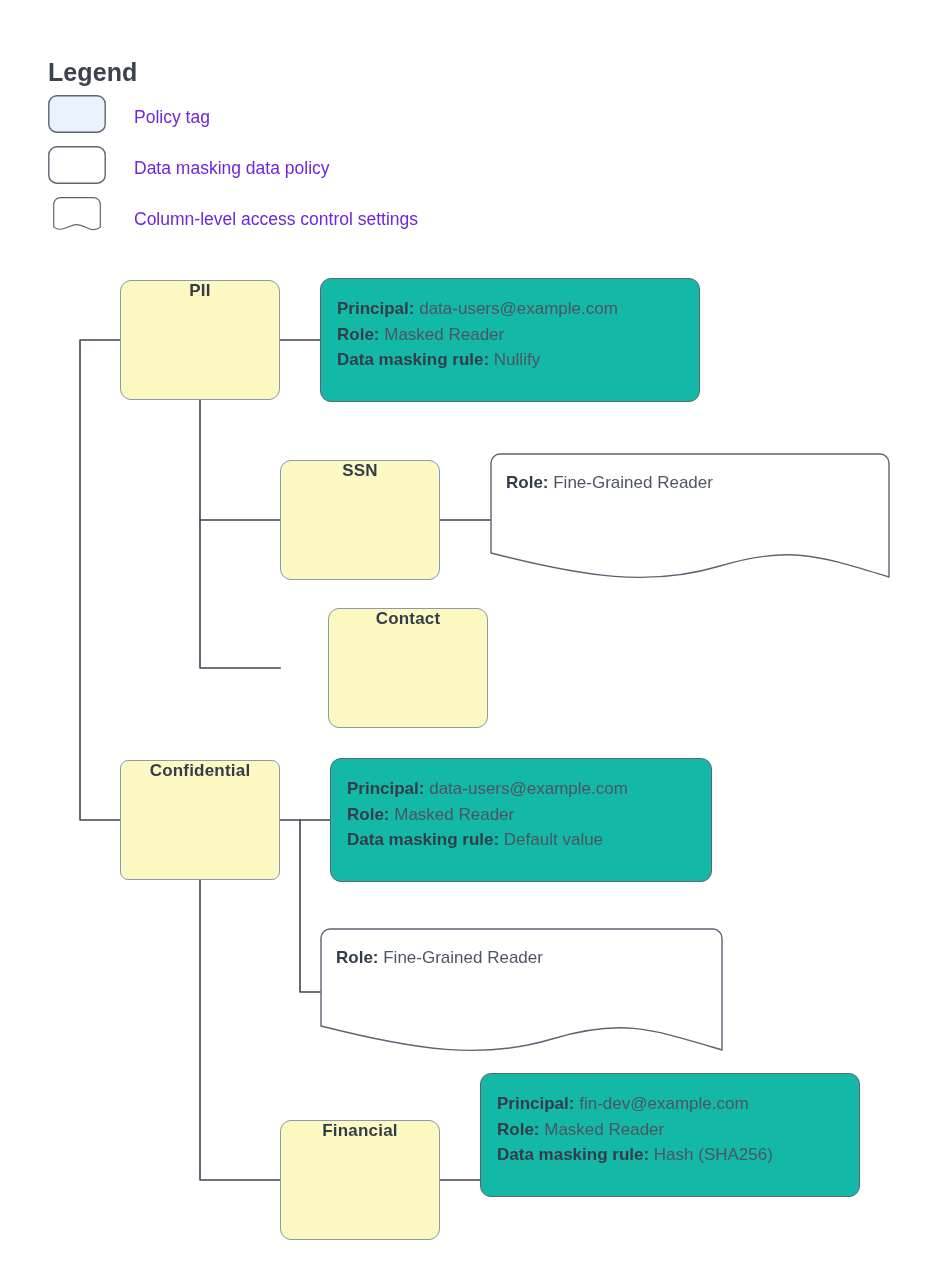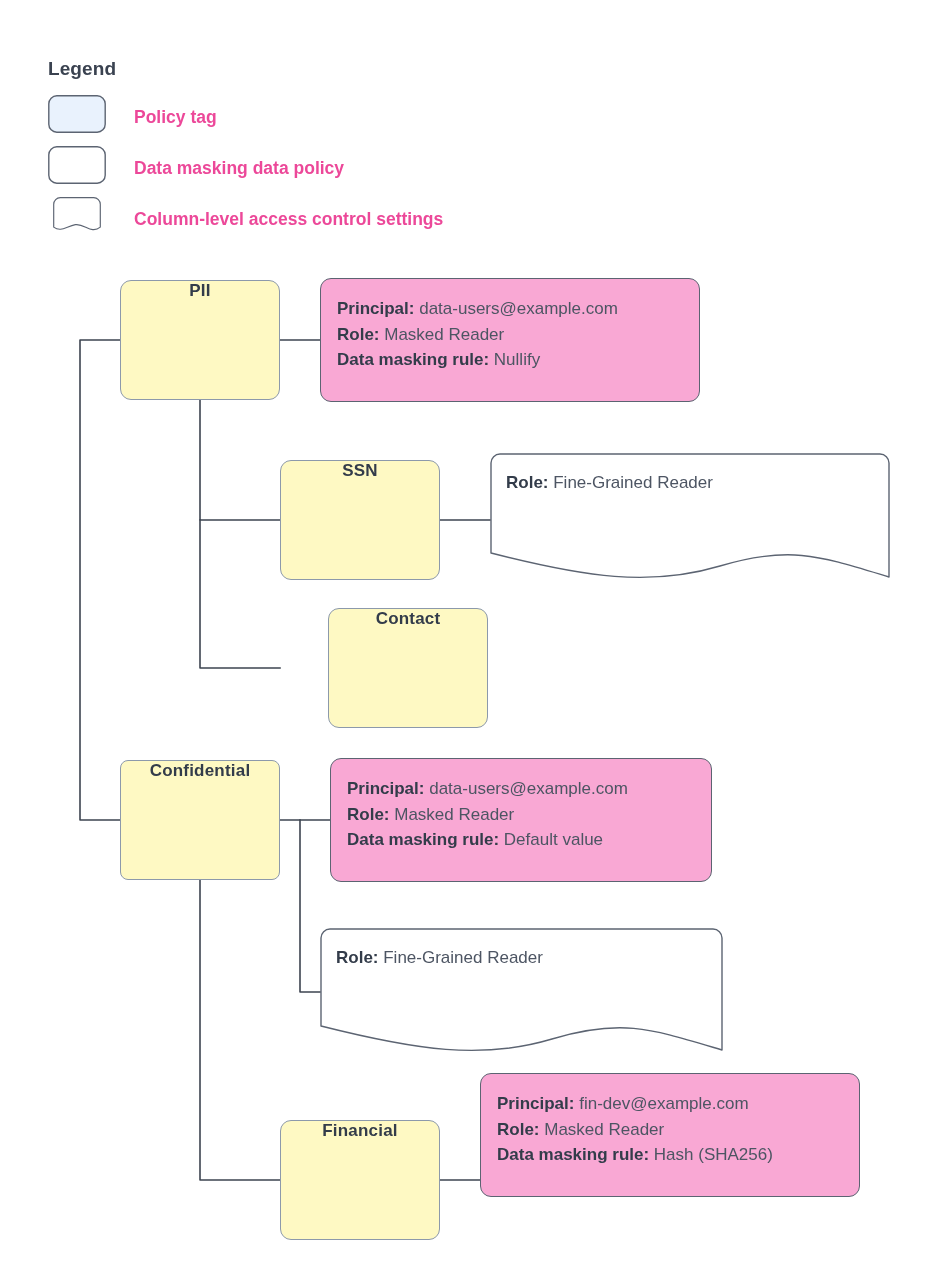--- a/index.html
+++ b/index.html
@@ -19,38 +19,38 @@
     position: absolute;
     left: 0; top: 0;
     width: 930px;
     height: 1280px;
   }
   
   .legend-title {
     position: absolute;
     left: 48px;
     top: 58px;
-    font-size: 19px;
+    font-size: 25px;
     font-weight: bold;
     color: #3a4250;
     letter-spacing: 0.1px;
   }
   .legend-row {
     position: absolute;
     left: 48px;
     height: 44px;
   }
   .legend-label {
     position: absolute;
     left: 86px;
     top: 50%;
     transform: translateY(-50%);
     font-size: 17.5px;
-    font-weight: bold;
-    color: #ec4899;
+    font-weight: normal;
+    color: #6d28d9;
     white-space: nowrap;
   }
   .legend-swatch {
     position: absolute;
     left: 0;
     top: 0;
     width: 58px;
     height: 38px;
   }
   
@@ -67,21 +67,21 @@
     font-weight: bold;
     color: #333c4a;
     letter-spacing: 0.2px;
   }
   
   .card {
     position: absolute;
     box-sizing: border-box;
   }
   .card-plain {
-    background: #f9a8d4;
+    background: #14b8a6;
     border: 1.4px solid #5c6472;
     border-radius: 11px;
   }
   .card-wave-svg {
     position: absolute;
     left: 0;
     top: 0;
     overflow: visible;
   }
   .card-text {

